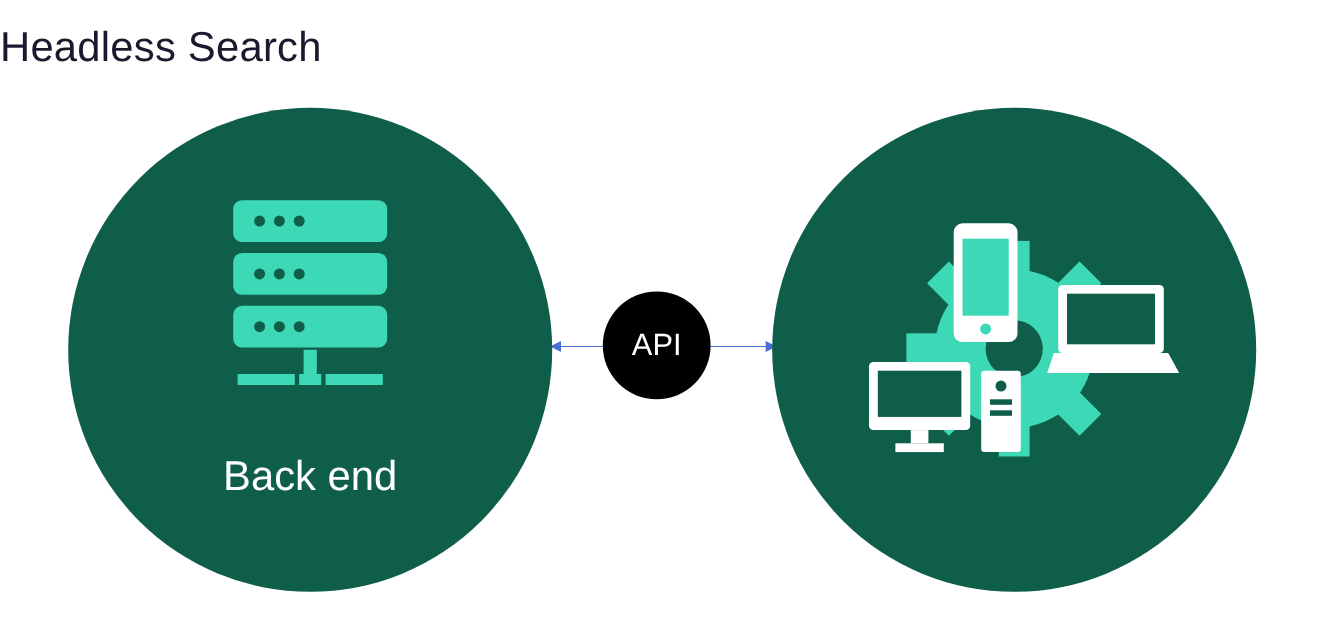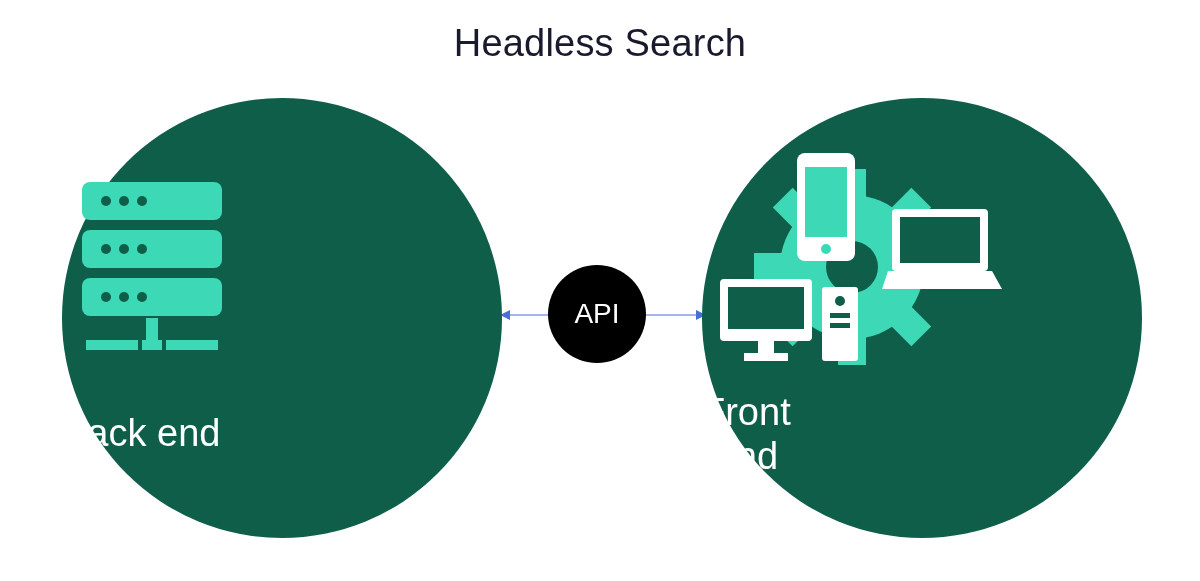--- a/index.html
+++ b/index.html
@@ -9,34 +9,34 @@
     background: #ffffff;
     font-family: "Segoe UI", "Helvetica Neue", Arial, sans-serif;
     position: relative;
     overflow: hidden;
   }
   .title {
     position: absolute;
     top: 22px;
     left: 0;
     width: 100%;
-    text-align: center;
+    text-align: left;
     font-size: 38px;
     font-weight: 400;
     color: #1a1a2e;
     letter-spacing: 0.2px;
   }
   .big-circle {
     position: absolute;
     width: 440px;
     height: 440px;
     border-radius: 50%;
     display: flex;
     flex-direction: column;
-    align-items: flex-start;
+    align-items: center;
     justify-content: center;
     padding-bottom: 8px;
   }
   .left-circle {
     left: 62px;
     top: 98px;
   }
   .right-circle {
     right: 58px;
     top: 98px;
@@ -163,19 +163,17 @@
         <rect x="56" y="192" width="16" height="12" fill="#ffffff"></rect>
         <rect x="42" y="204" width="44" height="8" fill="#ffffff"></rect>
 
         <rect x="120" y="138" width="36" height="74" rx="3" fill="#ffffff"></rect>
         <circle cx="138" cy="152" r="5" fill="#0f5e4a"></circle>
         <rect x="128" y="164" width="20" height="5" fill="#0f5e4a"></rect>
         <rect x="128" y="174" width="20" height="5" fill="#0f5e4a"></rect>
       </g>
     </svg>
   </div>
-  <div class="circle-label" style="white-space:pre-line; margin-top:12px;">Front
-end</div>
 </div>
 
 <div class="small-circle" id="center-circle" style="background: #000000;">
   <div class="small-circle-label">API</div>
 </div>
 
 </body></html>

